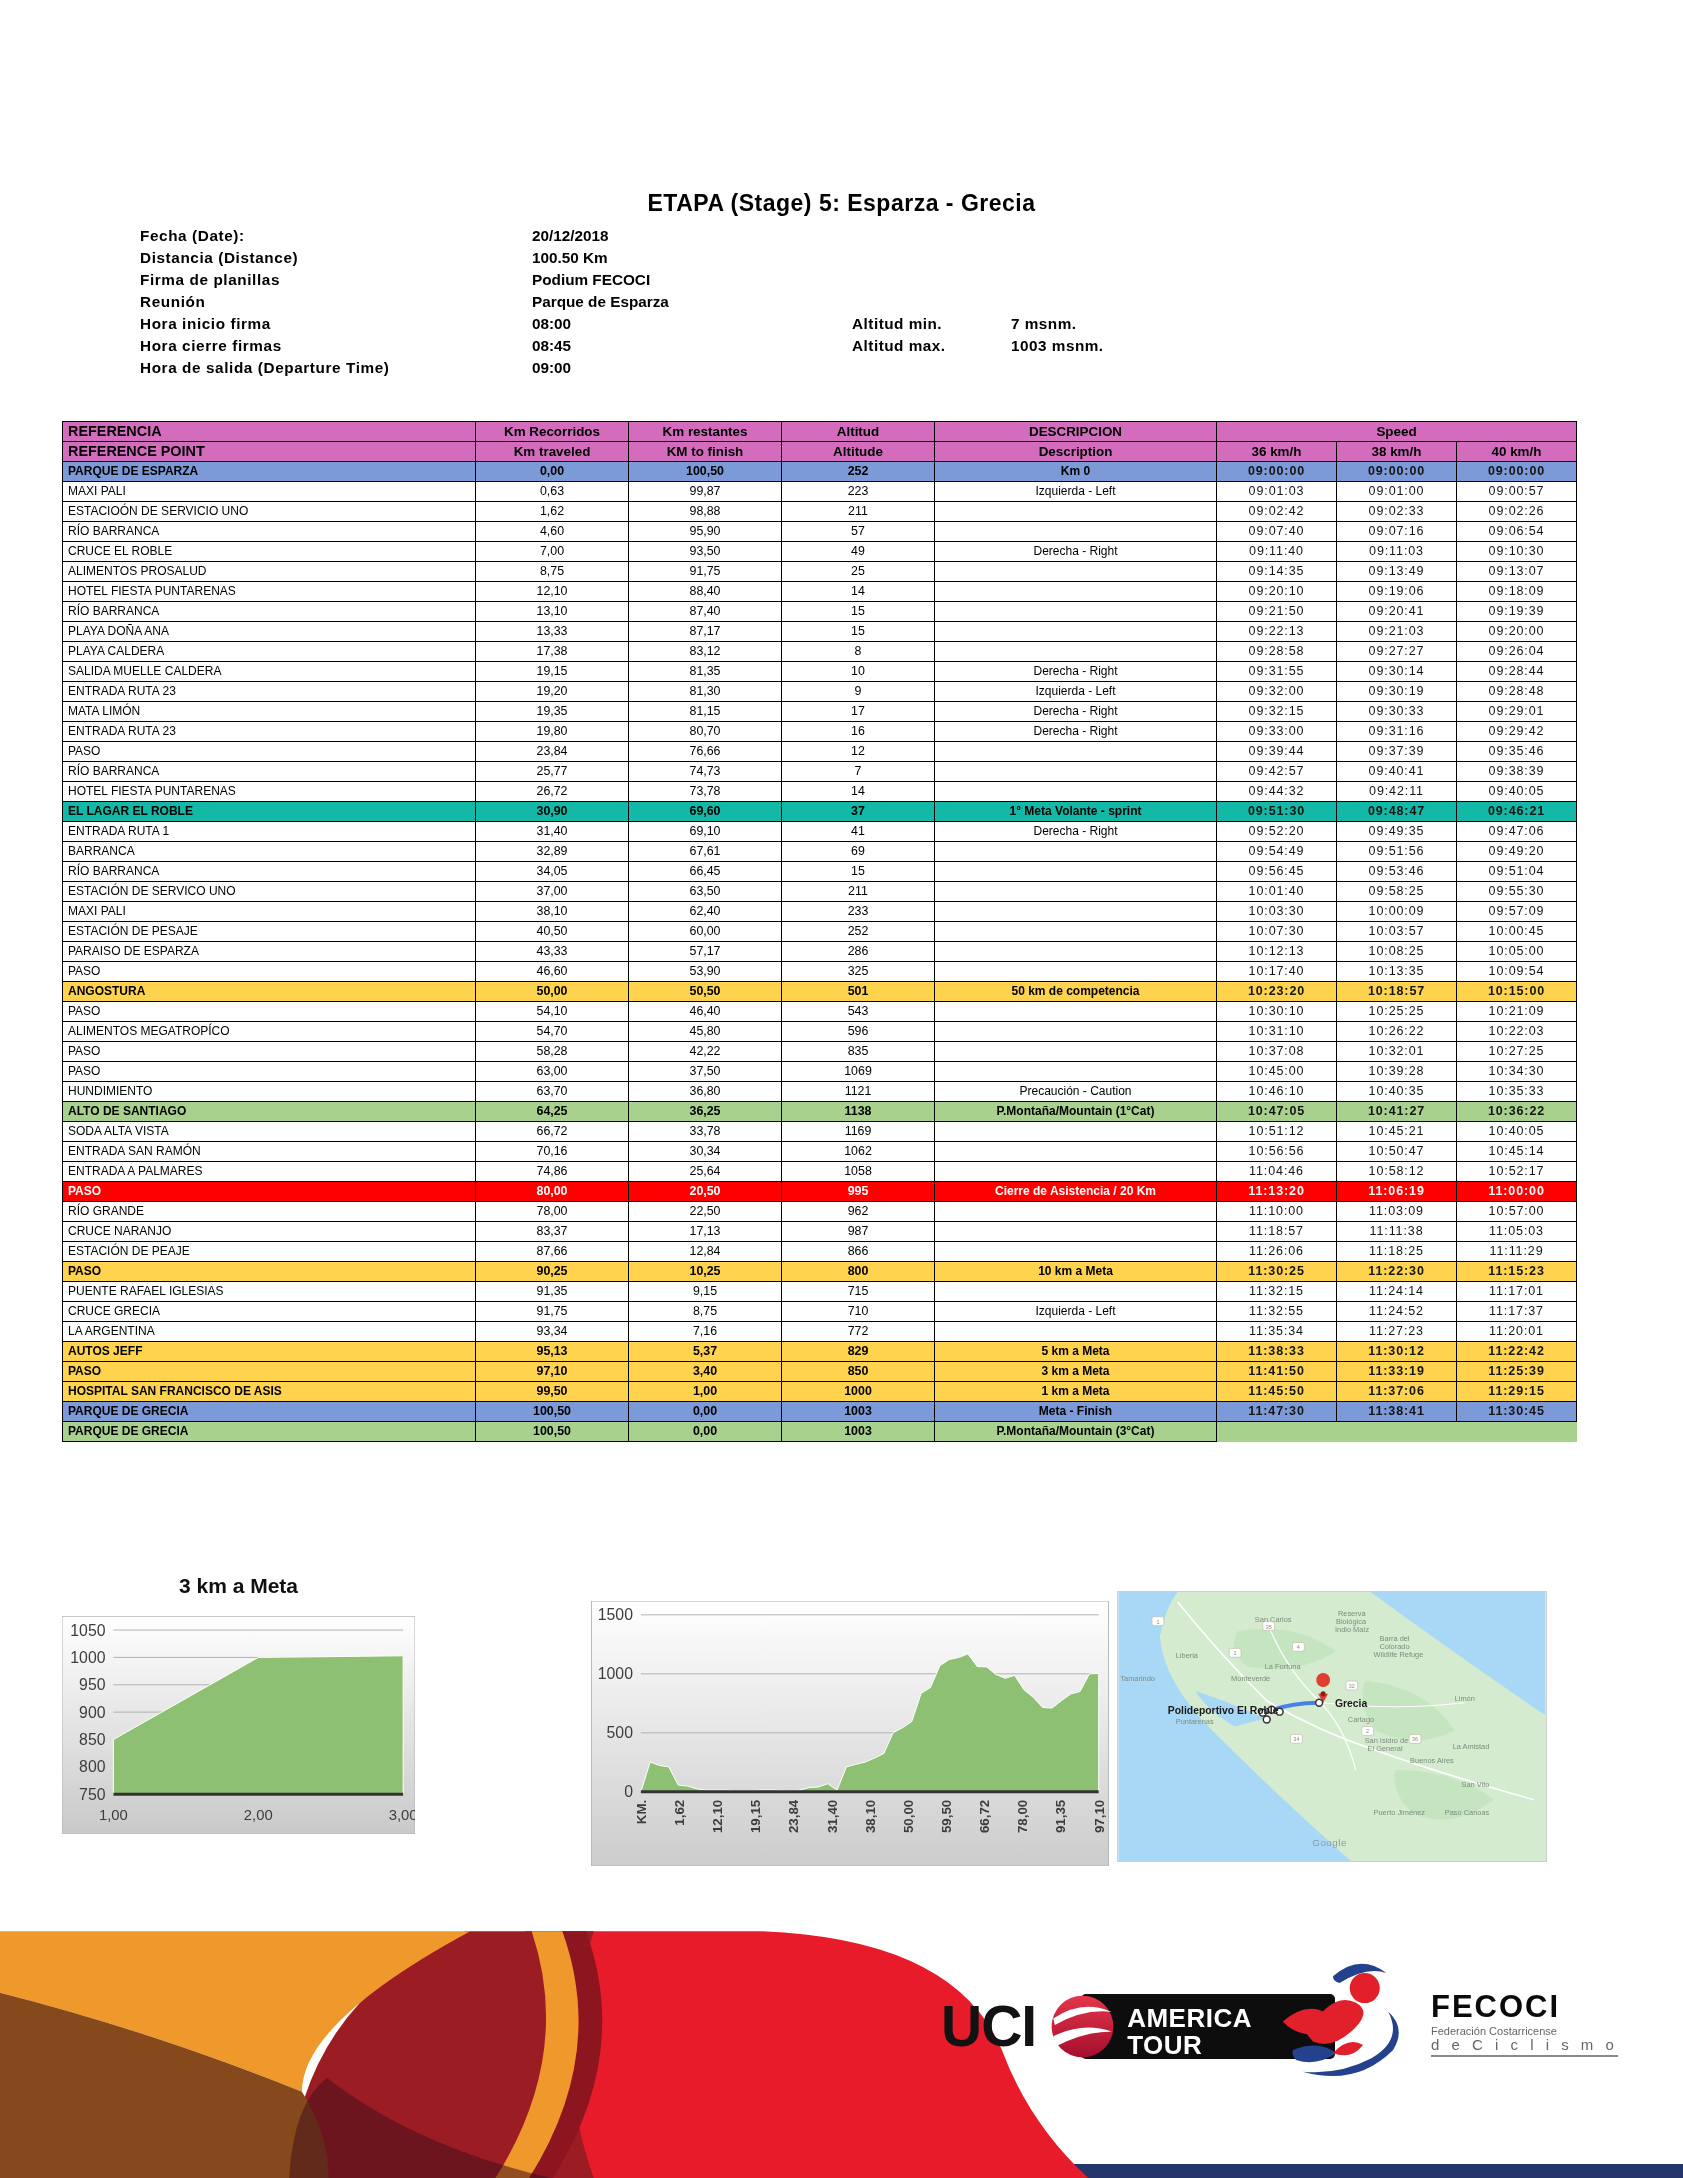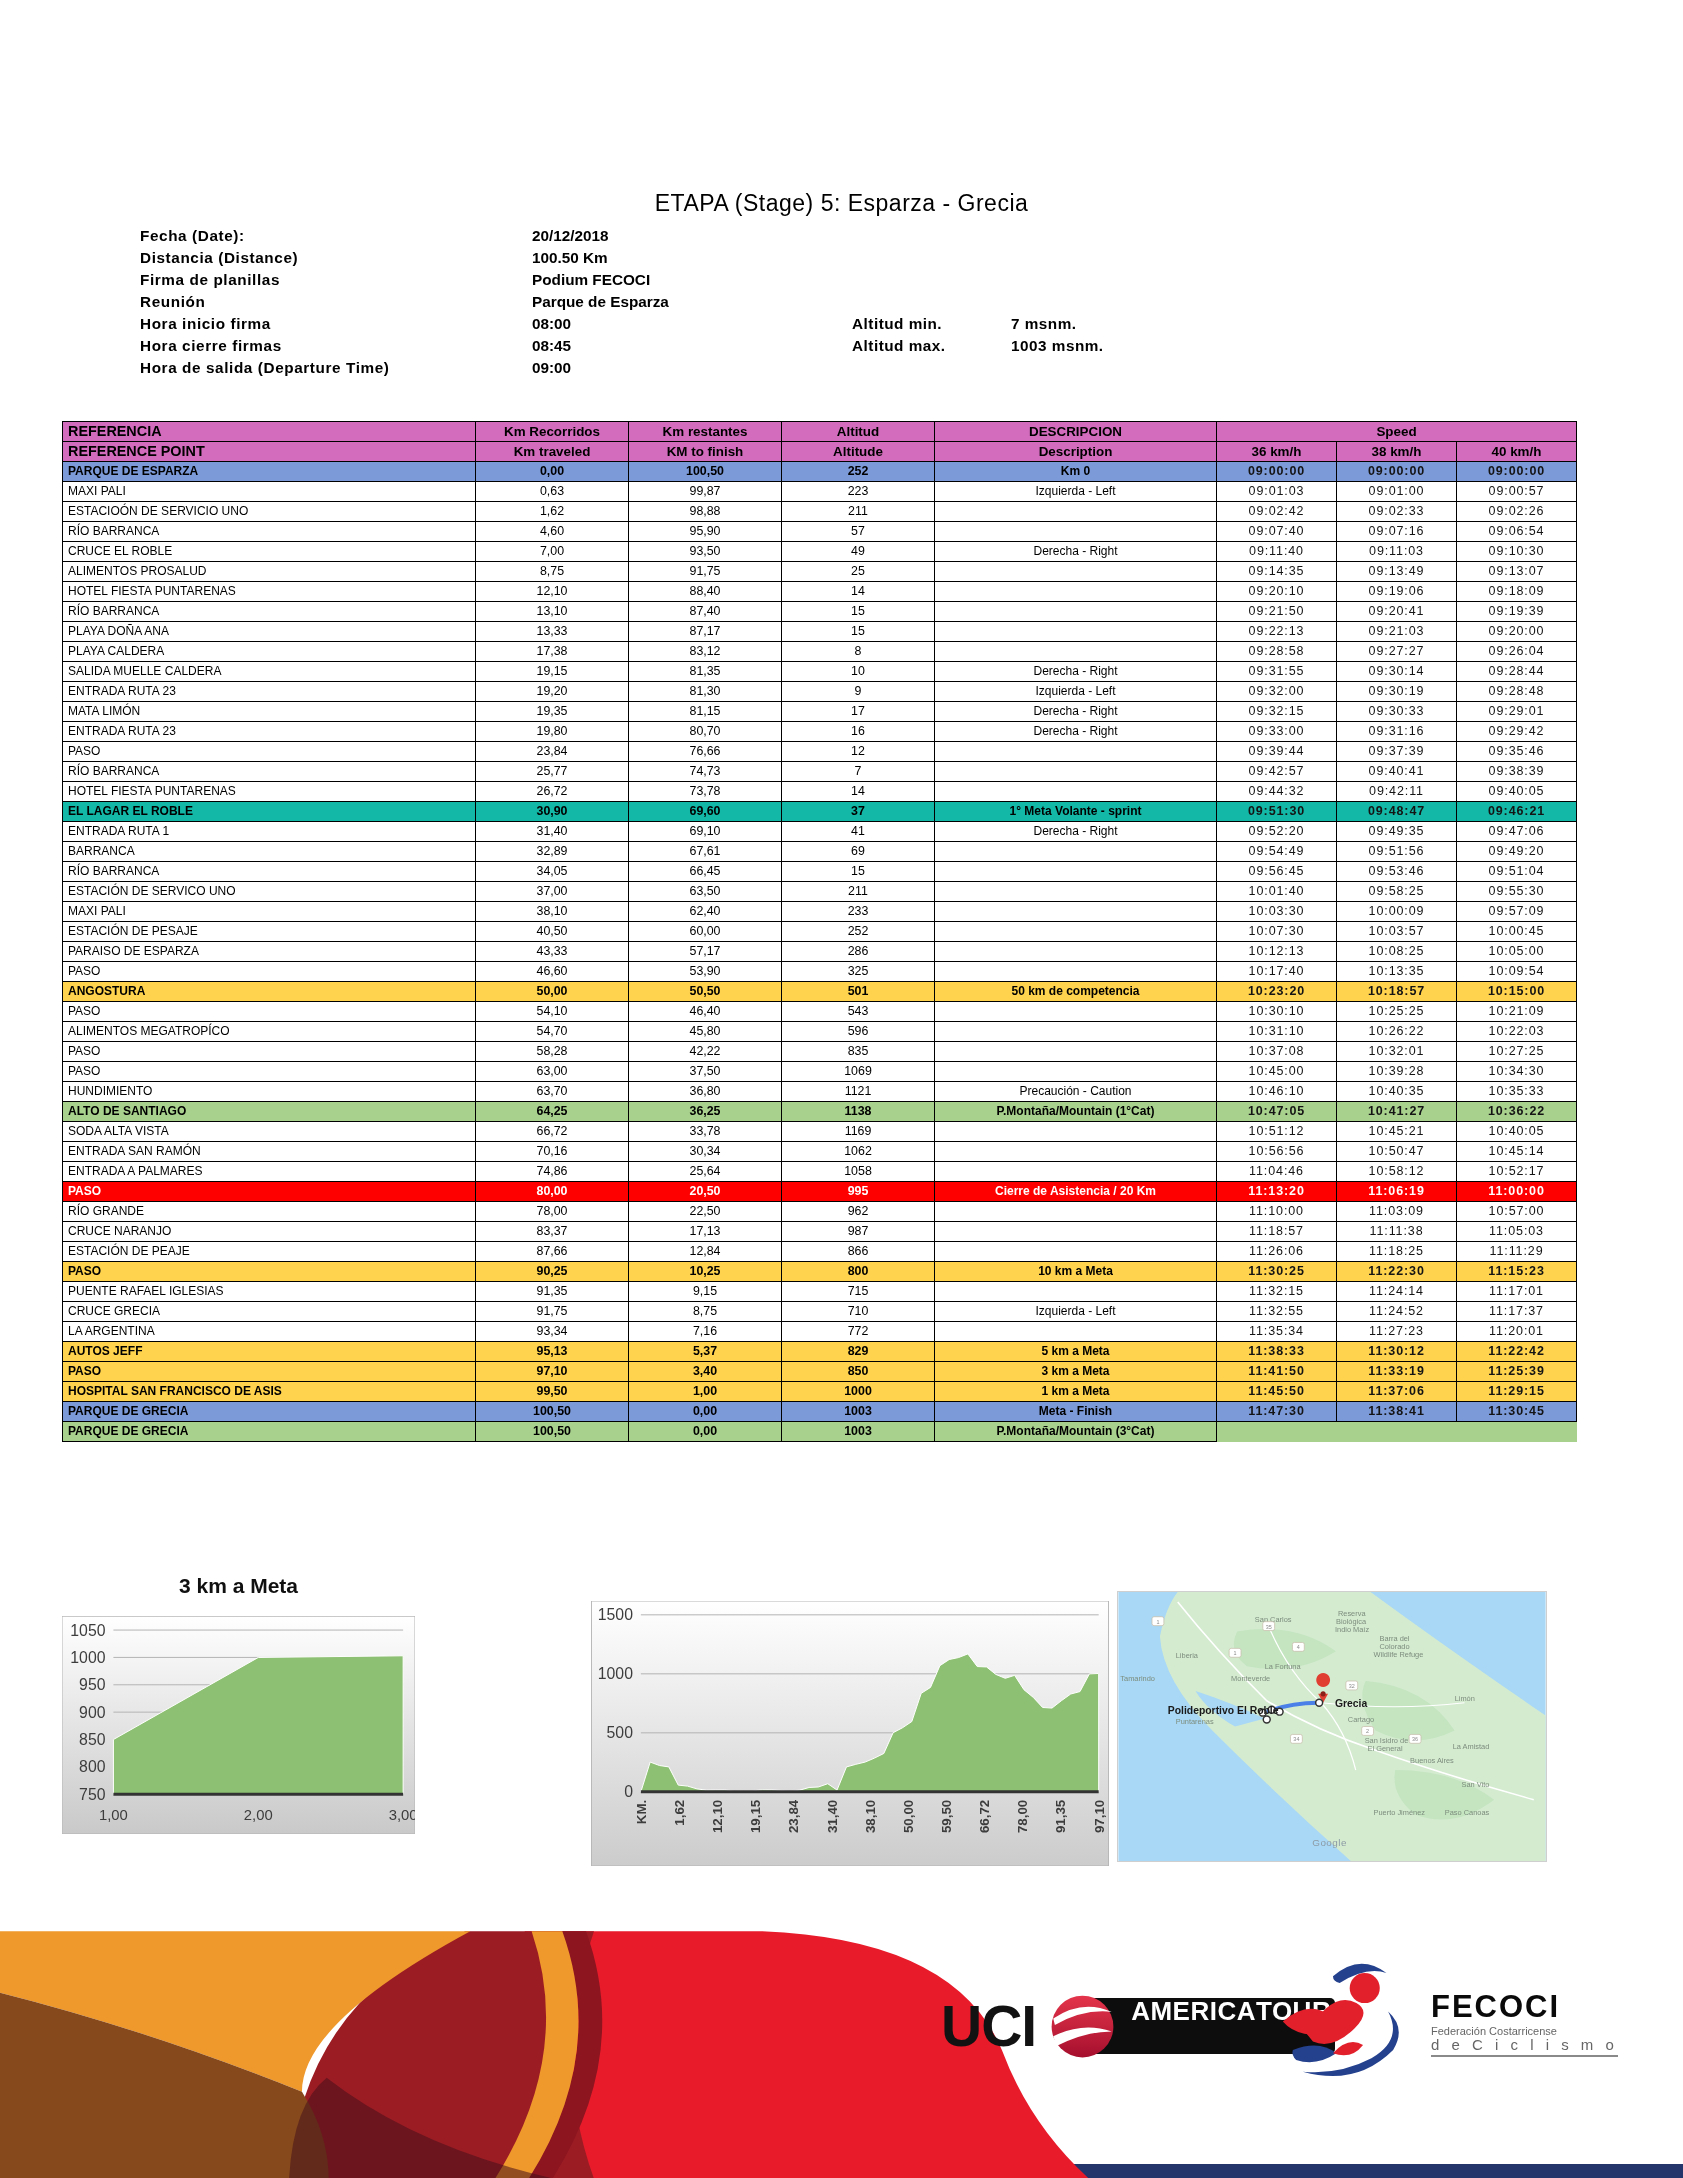--- a/index.html
+++ b/index.html
@@ -1,20 +1,20 @@
 <!DOCTYPE html>
 <html><head>
 <meta charset="utf-8">
 <style>
   html,body{margin:0;padding:0;background:#ffffff;}
   #page{position:relative;width:1683px;height:2178px;background:#fff;overflow:hidden;
         font-family:"Liberation Sans",sans-serif;color:#000;}
   
   .doc-title{position:absolute;left:0;top:190px;width:1683px;text-align:center;
-             font-size:23px;font-weight:normal;letter-spacing:0.5px;}
+             font-size:23px;font-weight:bold;letter-spacing:0.5px;}
   #info-block{position:absolute;left:96px;top:227px;width:1188px;margin-left:44px;}
   .info-row{position:relative;height:22px;font-size:15.3px;font-weight:bold;white-space:nowrap;}
   .info-row .ilabel{position:absolute;left:0;letter-spacing:0.6px;}
   .info-row .ivalue{position:absolute;left:392px;}
   .info-row .ilabel2{position:absolute;left:712px;letter-spacing:0.5px;}
   .info-row .ivalue2{position:absolute;left:871px;letter-spacing:0.5px;}
   
   #route-table{position:absolute;left:62px;top:421px;width:1515px;border-collapse:collapse;table-layout:fixed;}
   #route-table th,#route-table td{border:1.6px solid #000;height:19px;padding:0 2px;
         font-size:12.4px;line-height:19px;overflow:hidden;white-space:nowrap;}
@@ -46,22 +46,22 @@
   .map-label.bold{font-size:10.5px;font-weight:bold;fill:#1a1a1a;}
   .map-google{font-size:10px;fill:#8d9aa5;letter-spacing:.5px;}
   .shield{fill:#fff;stroke:#c9c0ae;stroke-width:.8;}
   .shieldnum{font-size:5.5px;fill:#8a8a8a;text-anchor:middle;font-family:"Liberation Sans",sans-serif;}
   
   #navy-bar{position:absolute;left:94px;top:2164px;width:1589px;height:14px;background:#24356b;}
   #footer-art{position:absolute;left:0;top:1931px;}
   #uci-logo{position:absolute;left:941px;top:1993px;display:flex;align-items:center;}
   .uci-text{font-size:57px;font-weight:bold;letter-spacing:-1px;color:#121212;}
   .uci-globe{margin-left:14px;position:relative;z-index:2;}
-  .uci-box{margin-left:-34px;width:208px;height:56px;background:#0d0d0d;border-radius:5px;
-           display:flex;flex-direction:row;justify-content:center;padding-left:46px;}
+  .uci-box{margin-left:-34px;width:208px;height:65px;background:#0d0d0d;border-radius:5px;
+           display:flex;flex-direction:column;justify-content:flex-end;padding-left:46px;}
   .uci-box span{color:#fff;font-weight:bold;font-size:26px;line-height:27px;letter-spacing:0.5px;}
   #fecoci-logo{position:absolute;left:1259px;top:1963px;display:flex;}
   .fecoci-text{margin-left:4px;padding-top:26px;}
   .fecoci-name{font-size:31px;font-weight:bold;letter-spacing:2px;color:#0a0a0a;}
   .fecoci-sub{font-size:11px;color:#666;line-height:13px;}
   .fecoci-sub2{font-size:15px;color:#666;letter-spacing:4px;line-height:13px;
                border-bottom:2px solid #8a8a8a;padding-bottom:4px;}
 </style>
 </head>
 <body>

